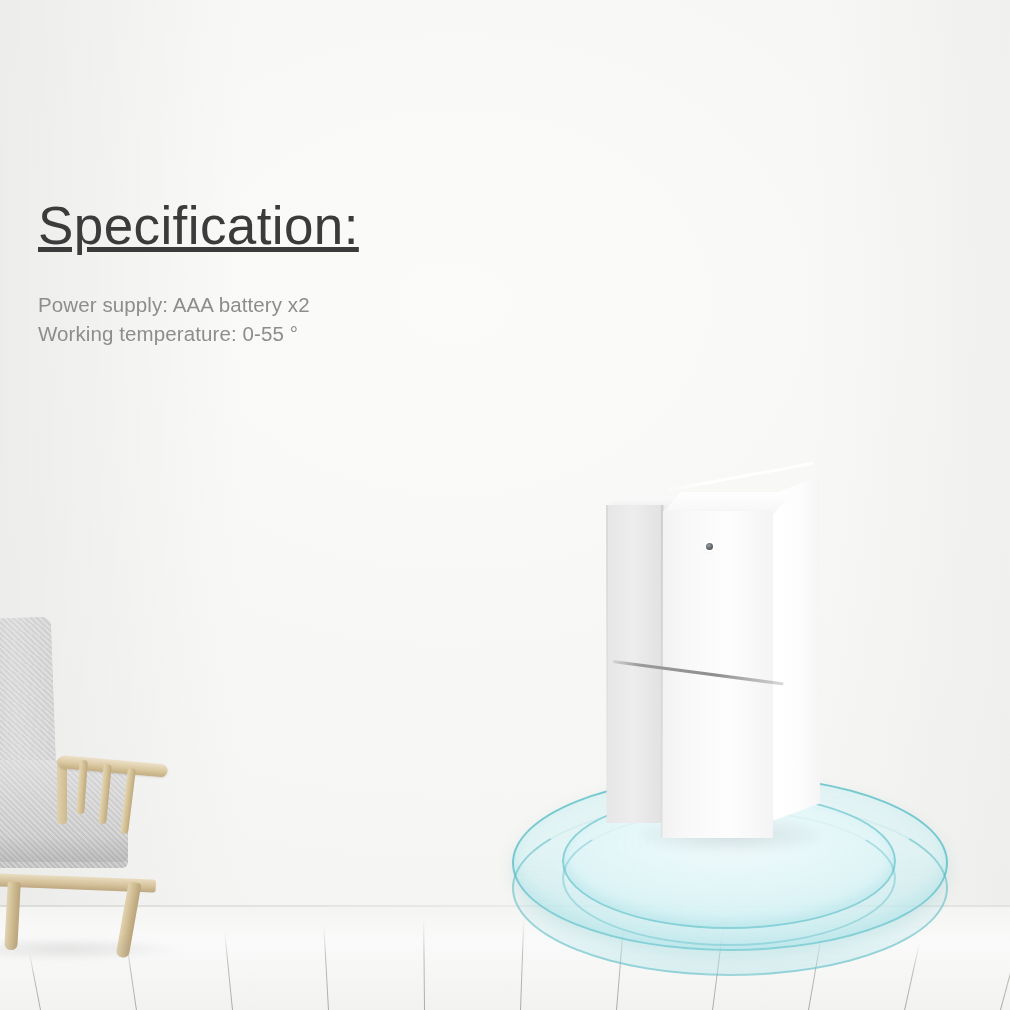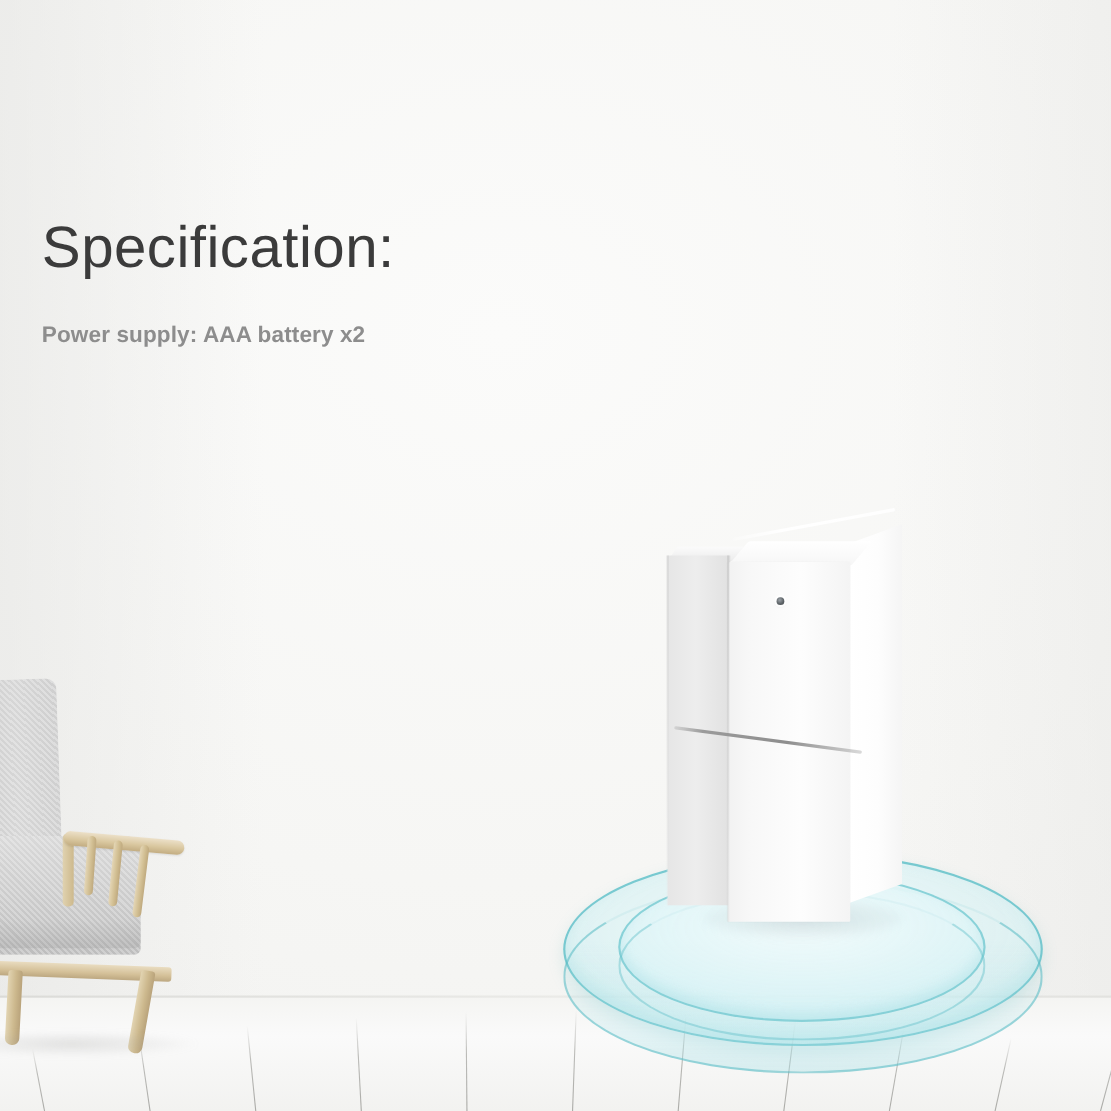--- a/index.html
+++ b/index.html
@@ -68,29 +68,30 @@
     width: 600px;
   }
   .spec-title {
     font-size: 53px;
     font-weight: 400;
     color: #3b3b3b;
     letter-spacing: .4px;
     line-height: 1.05;
     margin: 0 0 36px 0;
     white-space: nowrap;
+    text-decoration: underline;
   }
   .spec-list {
     list-style: none;
     margin: 0;
     padding: 0;
   }
   .spec-line {
     font-size: 20.5px;
-    font-weight: 700;
+    font-weight: 400;
     color: #8d8d8d;
     line-height: 29px;
     letter-spacing: .1px;
     white-space: nowrap;
   }
 
   
   .disc {
     position: absolute;
     border-radius: 50%;
@@ -355,20 +356,21 @@
       <div class="plank" style="left: 712px; height: 85.5066px; transform: rotate(7.28deg);"></div>
       <div class="plank" style="left: 808px; height: 77.9847px; transform: rotate(9.88deg);"></div>
       <div class="plank" style="left: 904px; height: 68.5066px; transform: rotate(12.48deg);"></div>
       <div class="plank" style="left: 1000px; height: 58px; transform: rotate(15.08deg);"></div>
     </div>
 
   <div class="spec-block">
     <h1 class="spec-title">Specification:</h1>
     <ul class="spec-list">
       <li class="spec-line">Power supply: AAA battery x2</li>
+      <li class="spec-line">Working temperature: 0-55 °</li>
     </ul>
   </div>
 
   <div class="disc disc-outer"></div>
   <div class="disc disc-outer-rim"></div>
   <div class="disc disc-inner"></div>
   <div class="disc disc-inner-rim"></div>
 
   <div class="device dev-shadow"></div>
   <div class="device dev-magnet-top"></div>

